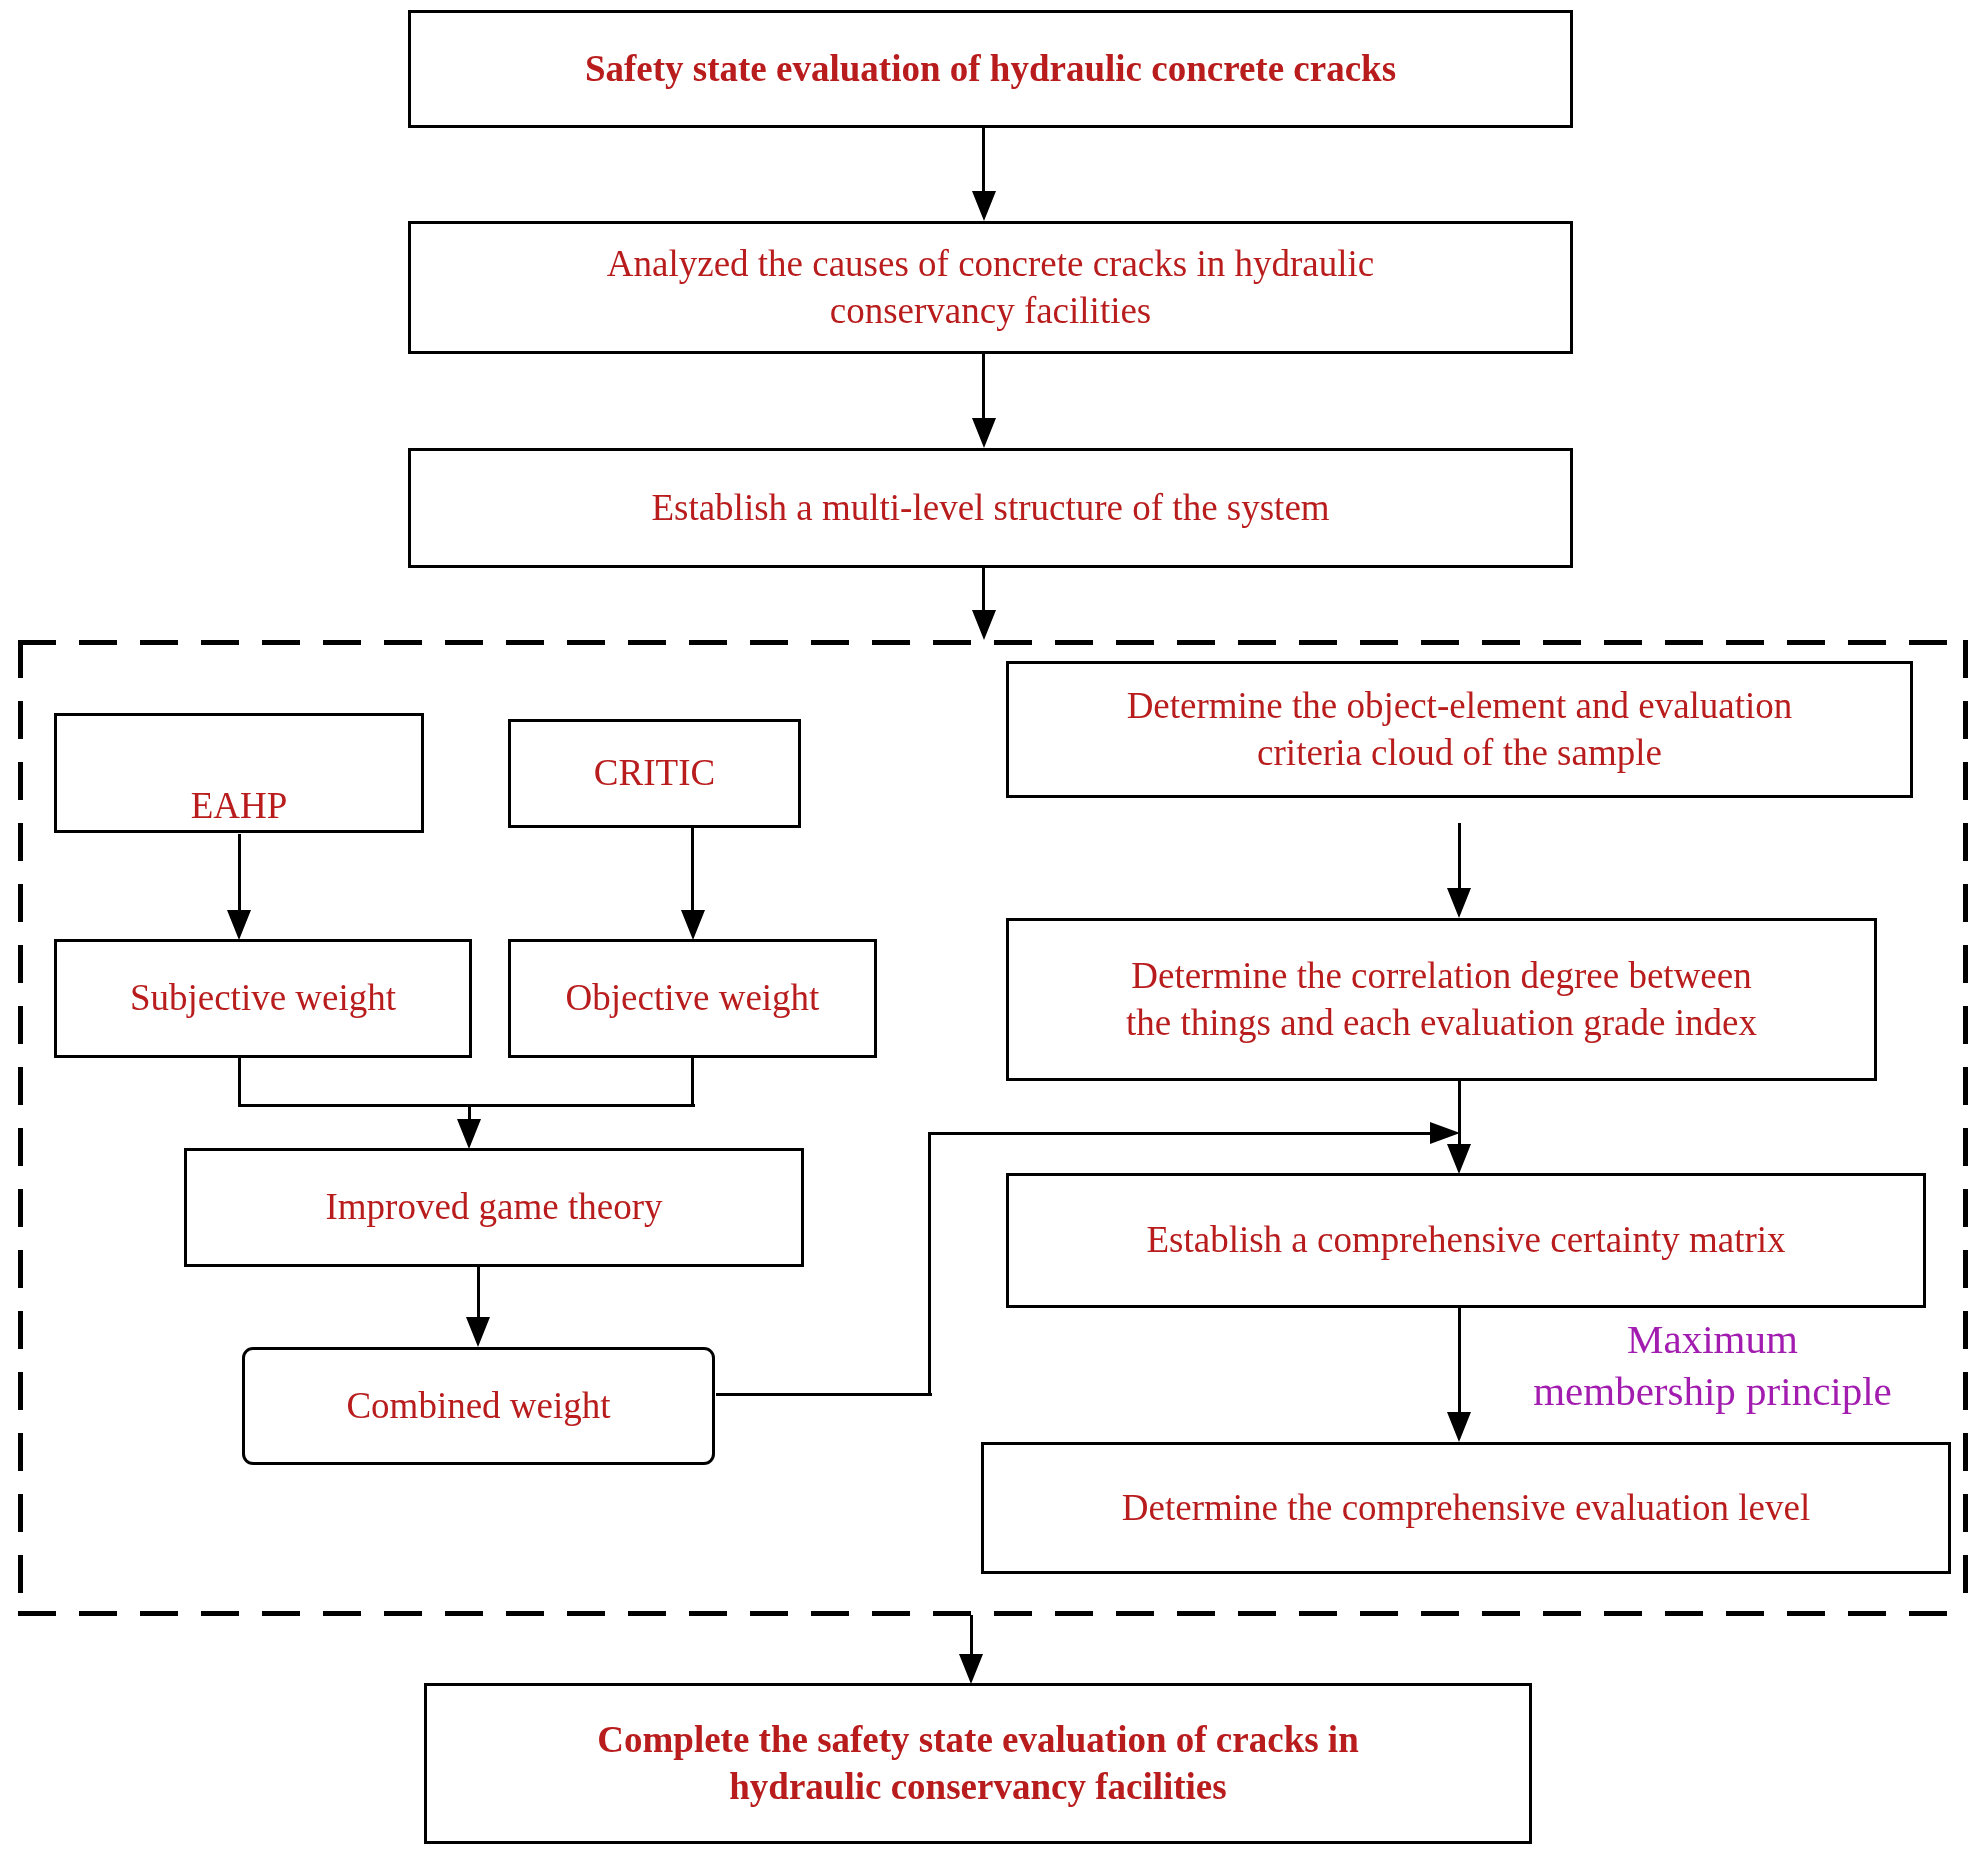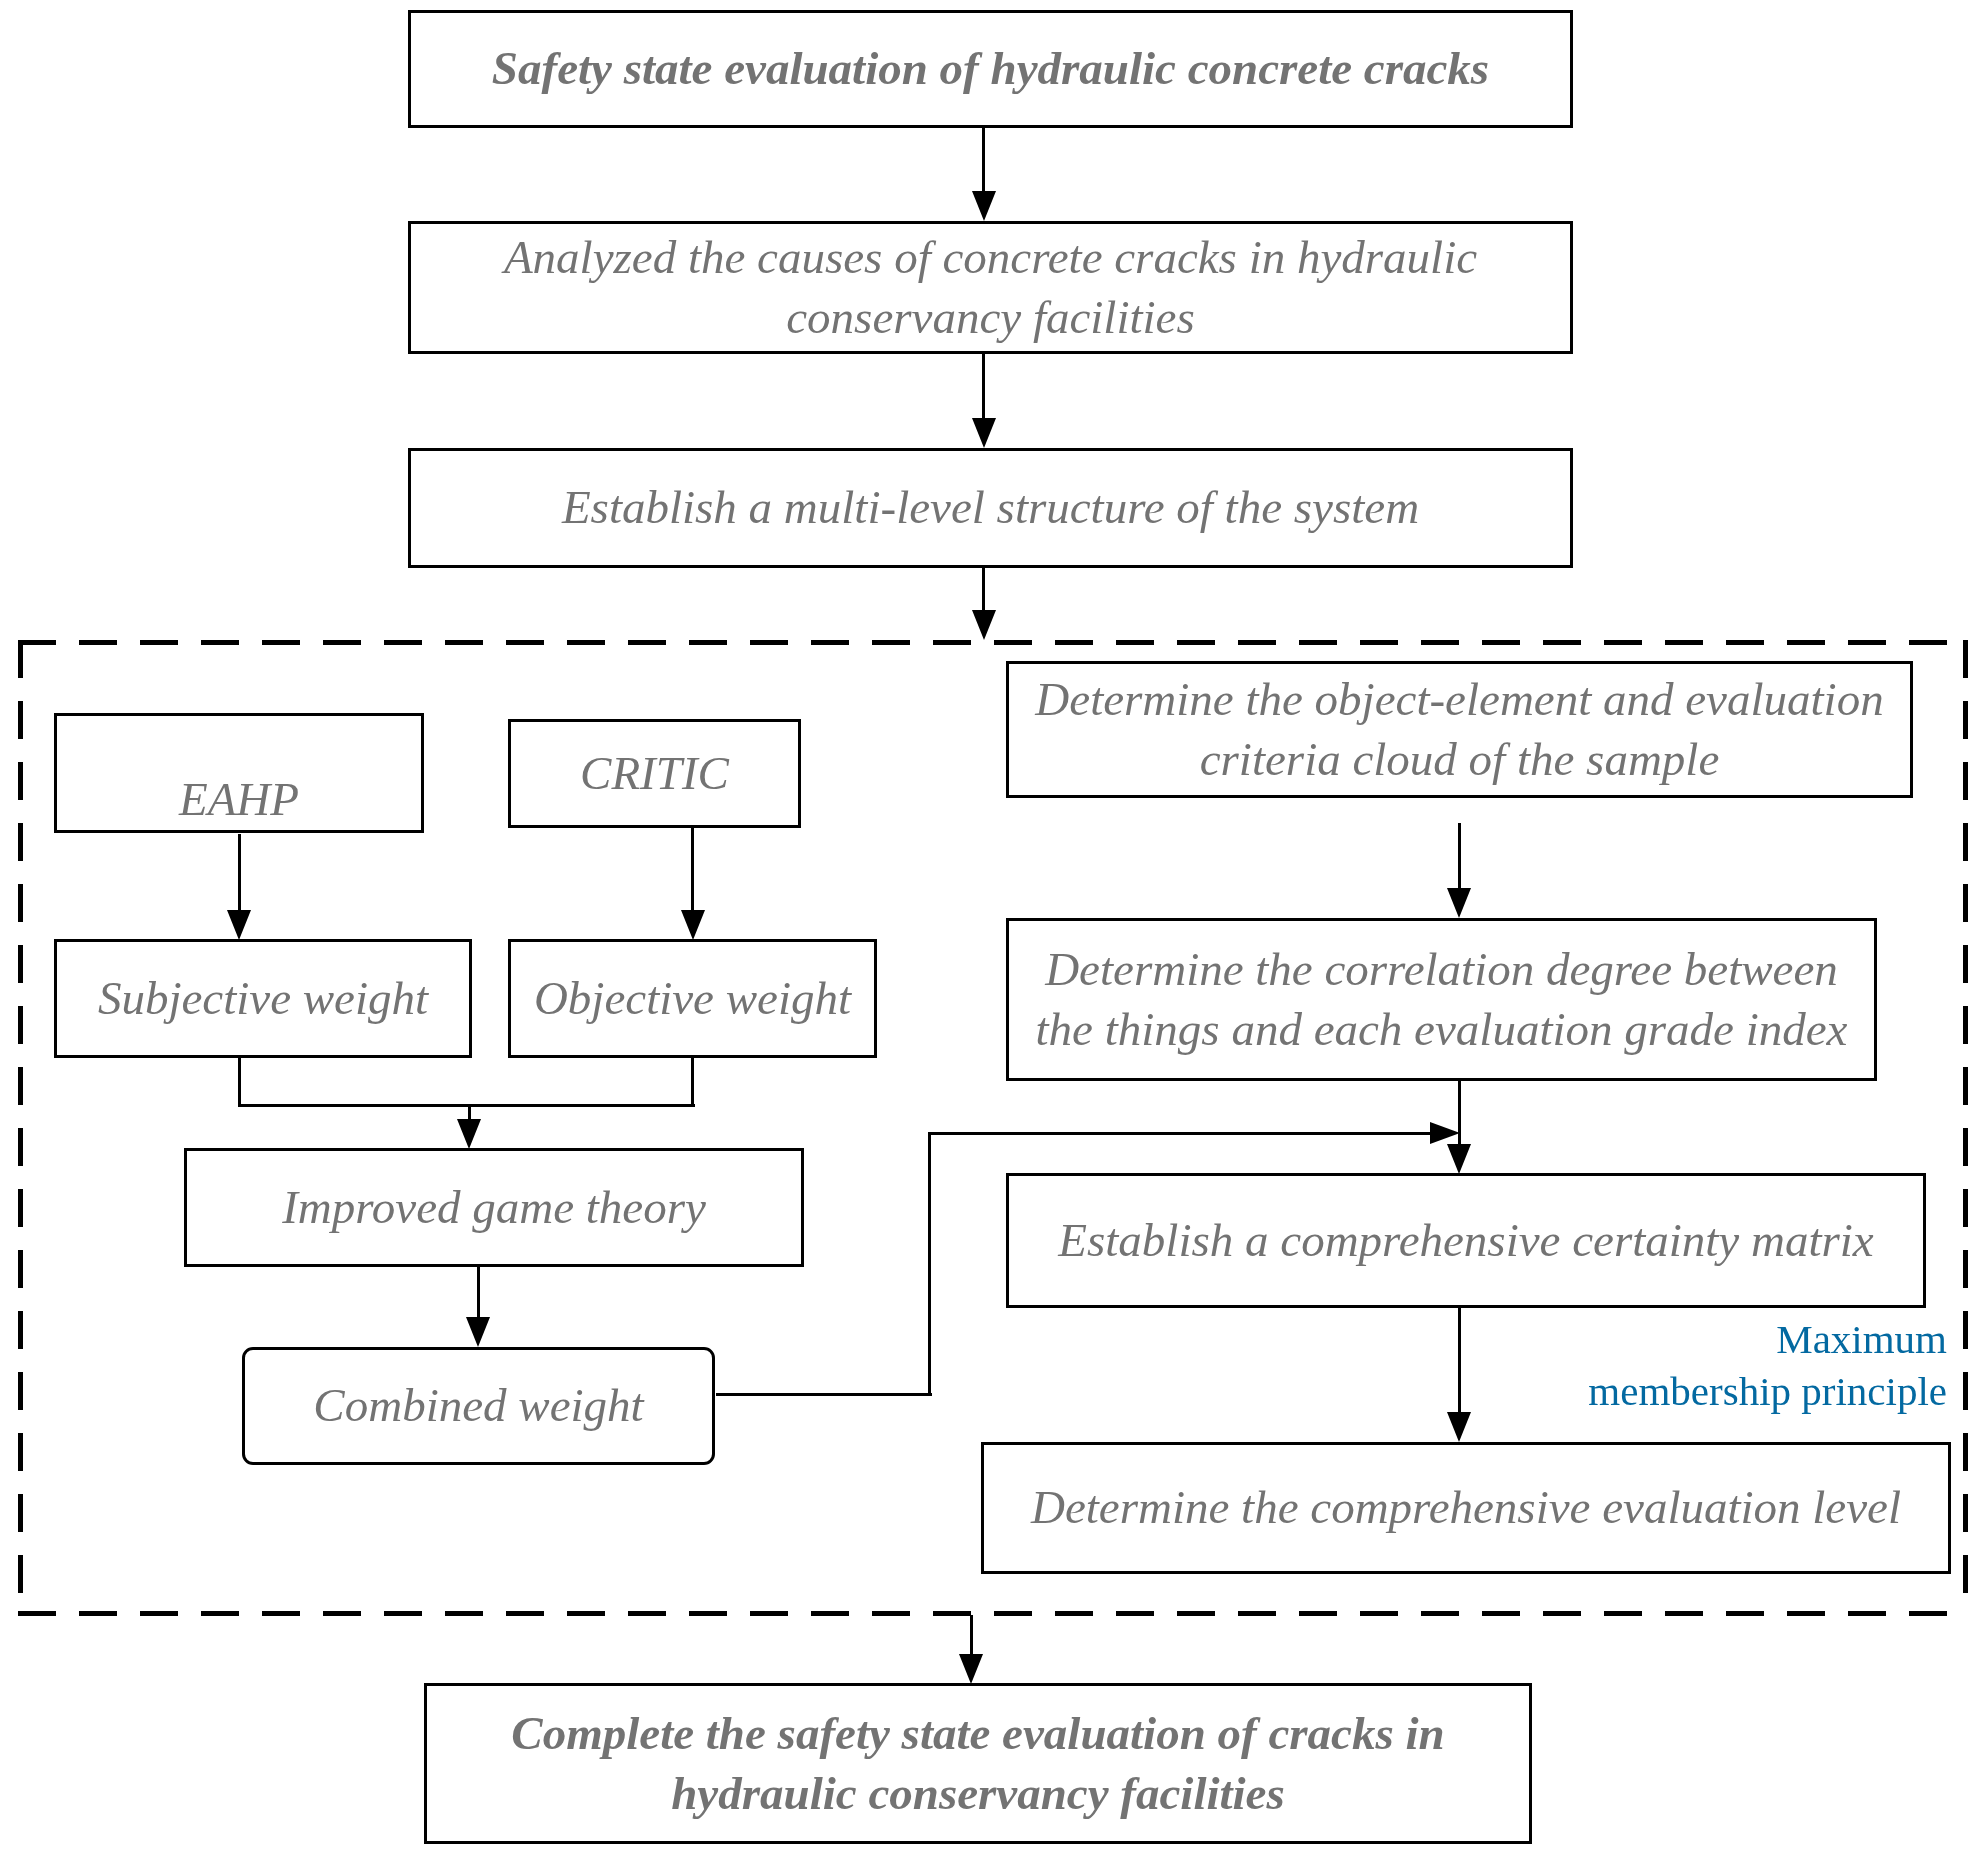--- a/index.html
+++ b/index.html
@@ -13,24 +13,23 @@
   .box{
     position:absolute;
     border:3.1px solid #000;
     background:#fff;
     display:flex;align-items:center;justify-content:center;
     box-sizing:border-box;
     text-align:center;
   }
   .box-label{
     white-space:pre-line;
-    font-size:47px;
+    font-size:37px;
     line-height:1.27;
-    color:#737373;
-    font-style:italic;
+    color:#b91c1c;
   }
   .bold .box-label{font-weight:700;}
   .vline,.hline{position:absolute;background:#000;}
   .vline{width:3.1px;}
   .hline{height:3.1px;}
   .ah-down{
     position:absolute;width:0;height:0;
     border-left:12.5px solid transparent;
     border-right:12.5px solid transparent;
     border-top:30px solid #000;
@@ -40,22 +39,22 @@
     border-top:11.7px solid transparent;
     border-bottom:11.7px solid transparent;
     border-left:30px solid #000;
   }
   .dash-h{position:absolute;height:4.7px;background:repeating-linear-gradient(90deg,#000 0 38px,transparent 38px 61px);}
   .dash-v{position:absolute;width:4.7px;background:repeating-linear-gradient(180deg,#000 0 38px,transparent 38px 61px);}
   .edge-label{
     position:absolute;
     font-size:41px;line-height:1.27;
     white-space:pre-line;
-    text-align:right;
-    color:#0369a1;
+    text-align:center;
+    color:#a21caf;
   }
 </style>
 </head>
 <body>
 
 <div class="canvas">
 
   <div class="box bold" style="left:408px;top:10.2px;width:1165px;height:118px;border-width:3.9px;">
     <span class="box-label">Safety state evaluation of hydraulic concrete cracks</span>
   </div>

